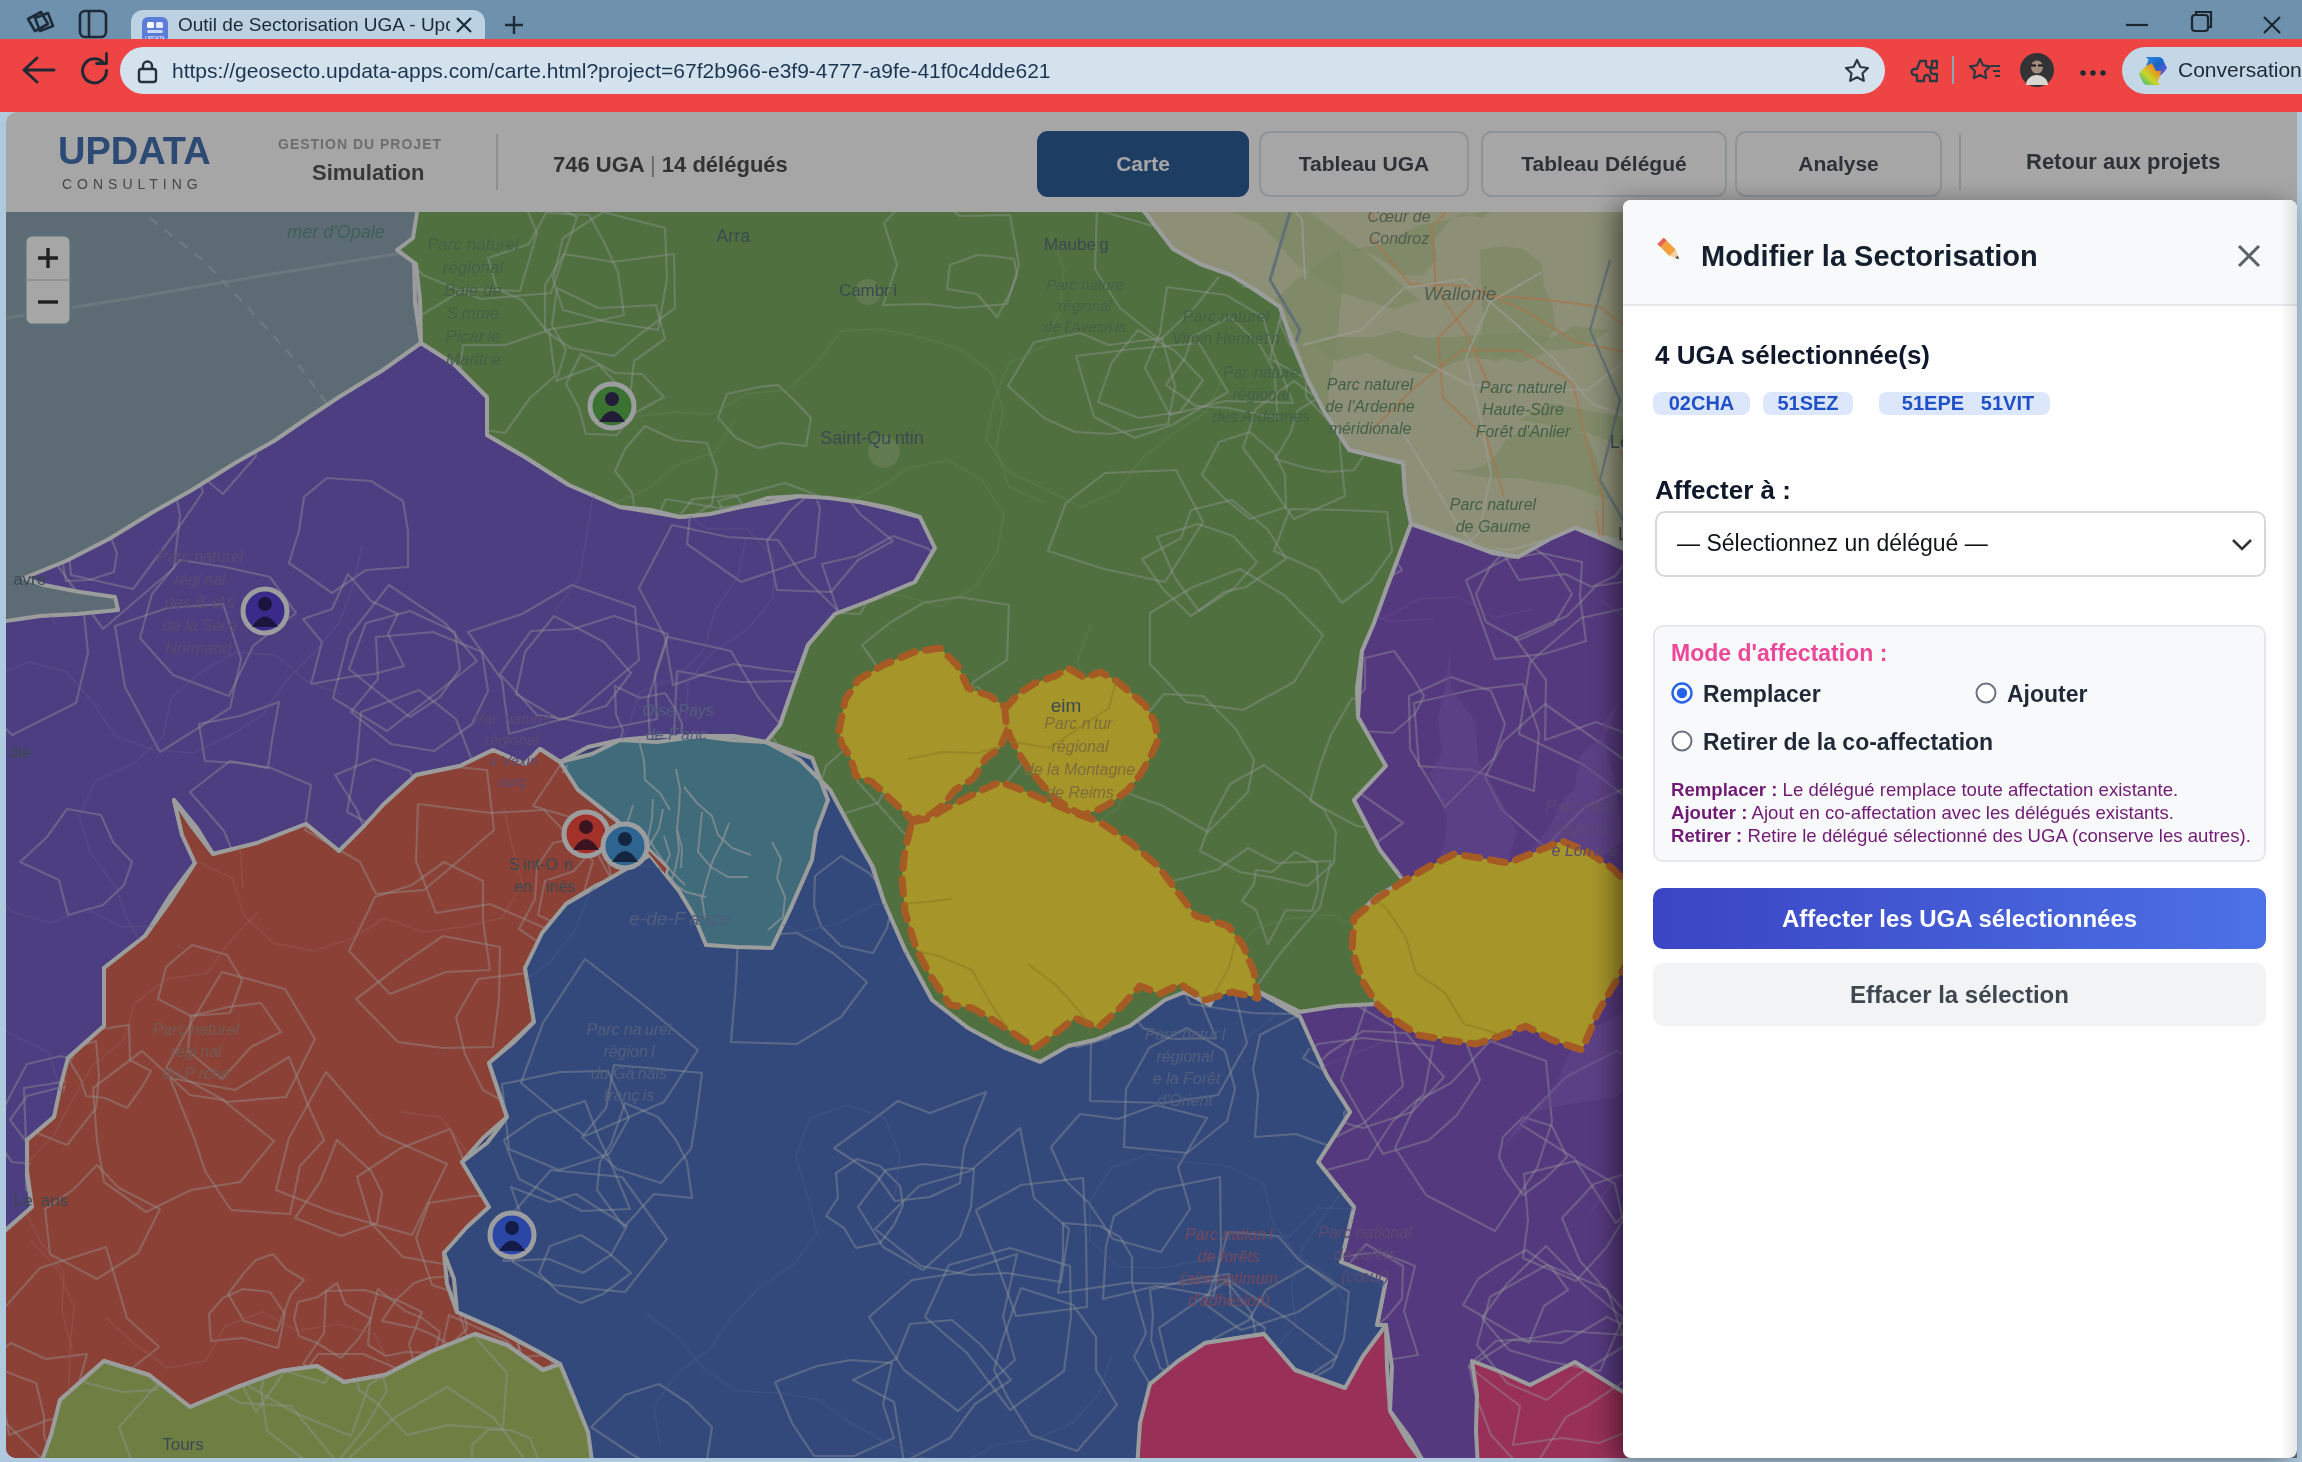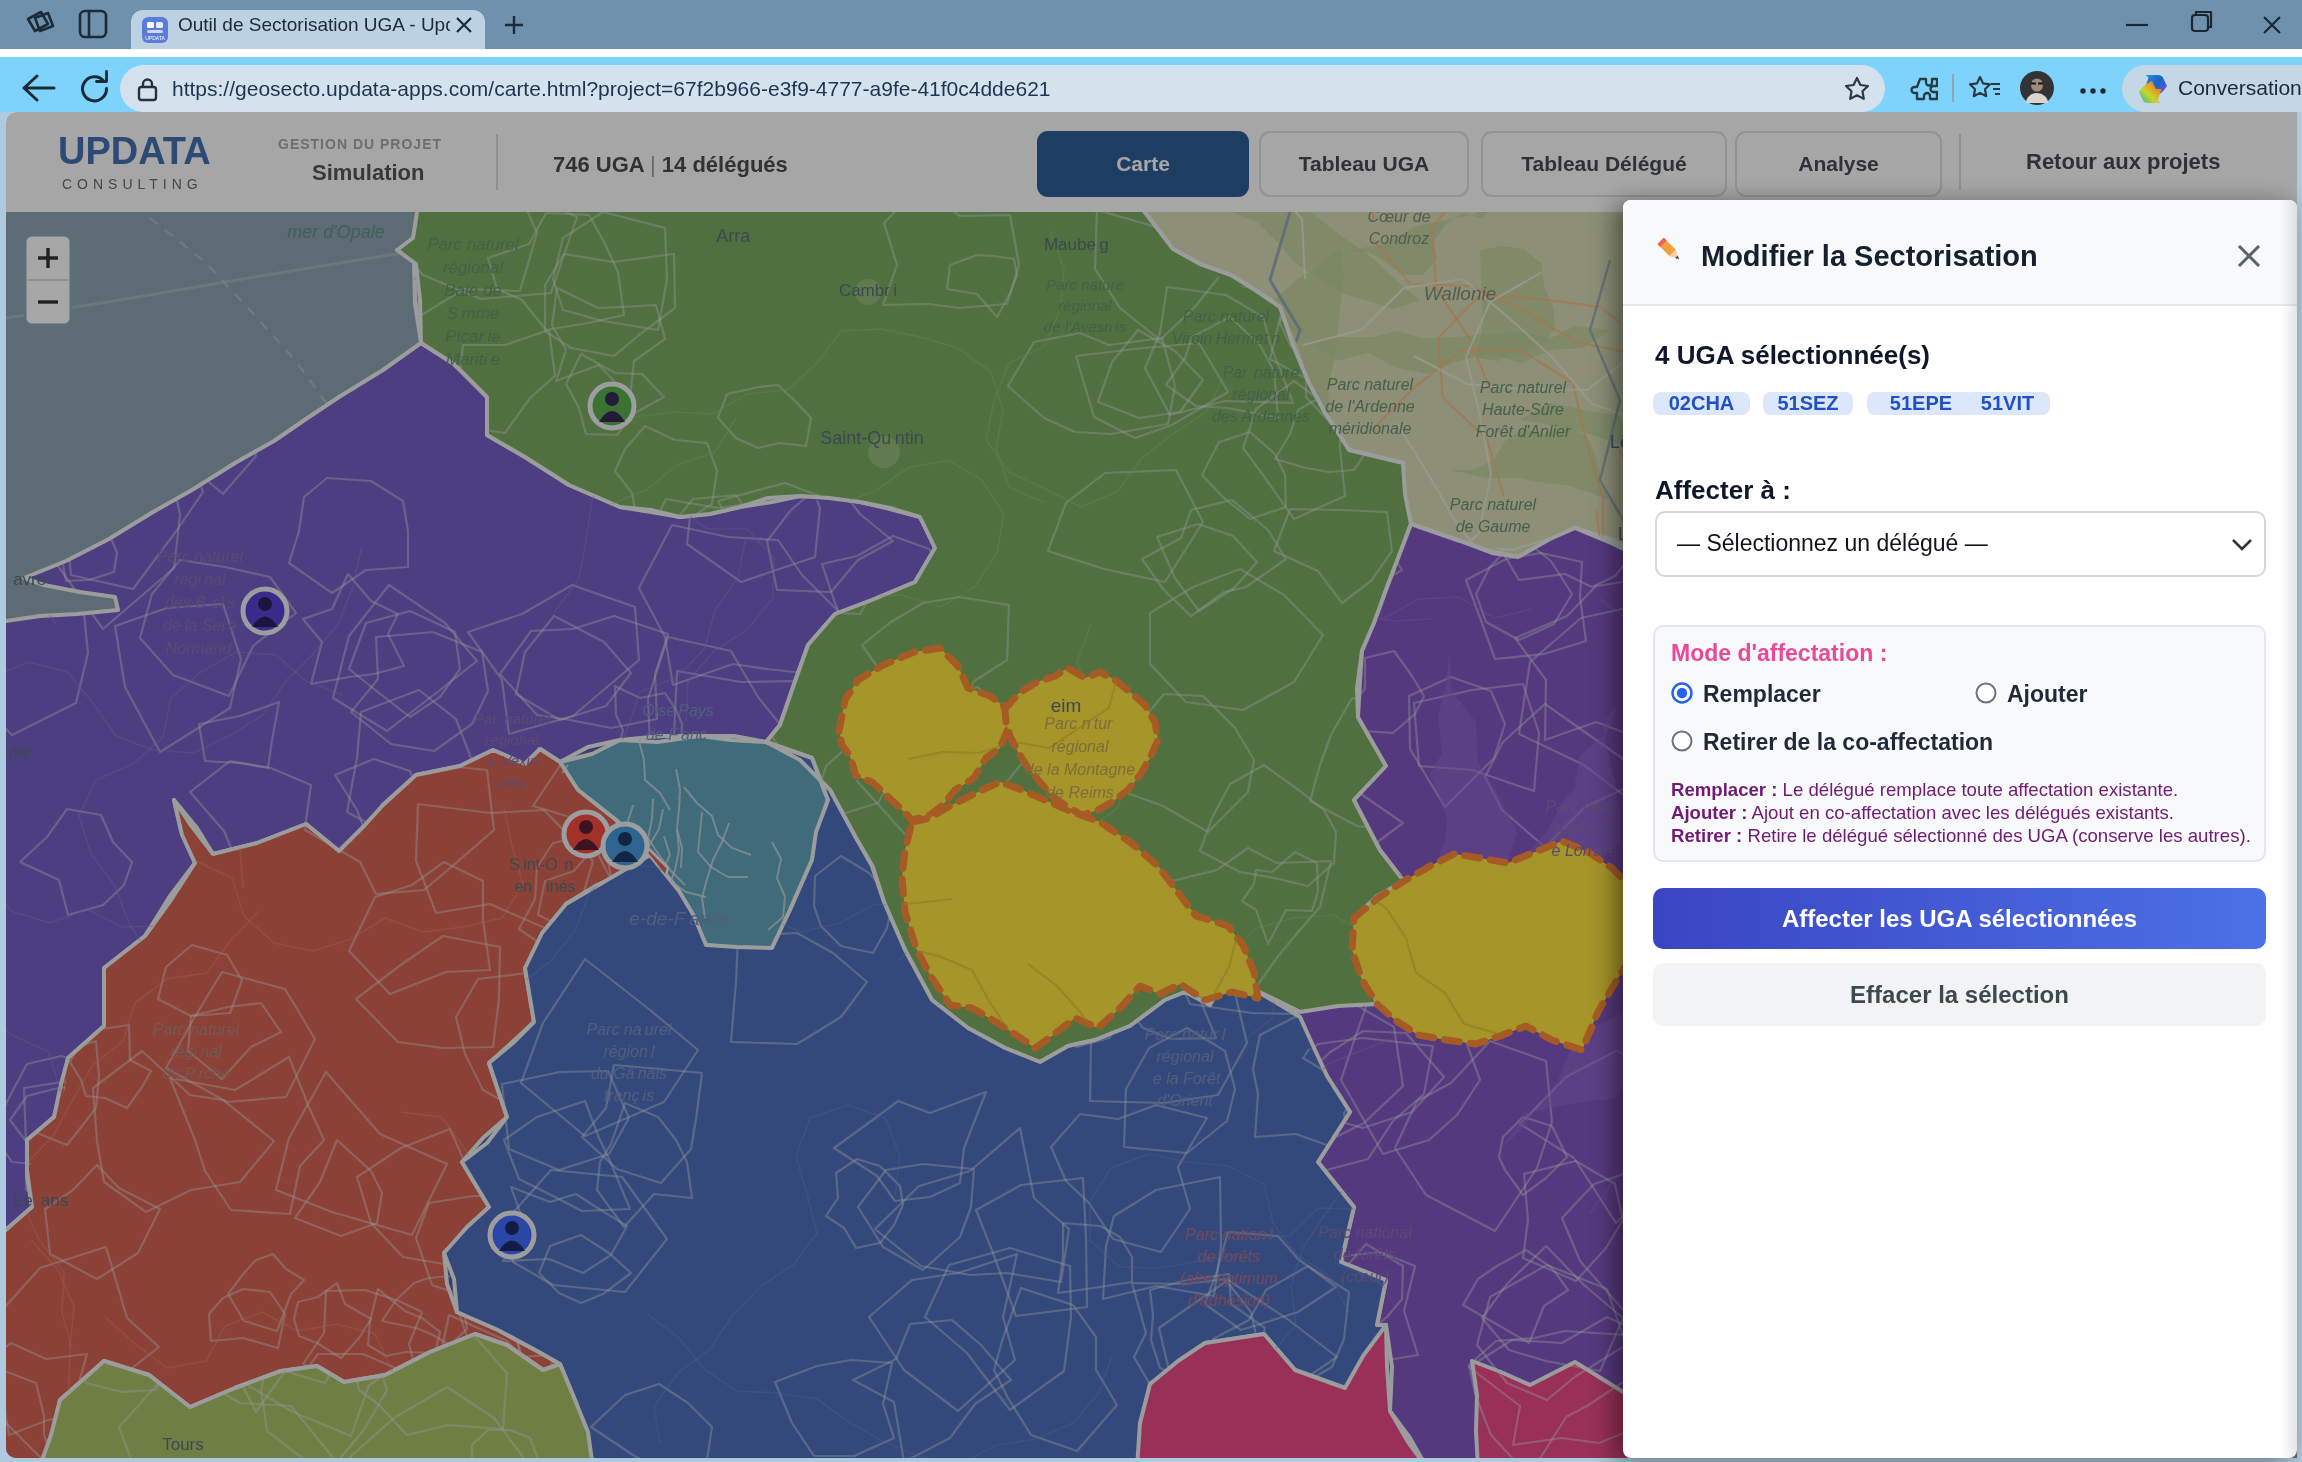--- a/index.html
+++ b/index.html
@@ -1,17 +1,17 @@
 <!DOCTYPE html>
 <html><head><meta charset="utf-8">
 <style>
 *{margin:0;padding:0;box-sizing:border-box}
 html,body{width:2302px;height:1462px;overflow:hidden;font-family:"Liberation Sans",sans-serif}
 .titlebar{position:absolute;left:0;top:0;width:2302px;height:49px;background:#6E92AE}
-.toolbar{position:absolute;left:0;top:57px;width:2302px;height:81px;background:#7dd3fc}
+.toolbar{position:absolute;left:0;top:39px;width:2302px;height:81px;background:#ef4444}
 .frame{position:absolute;left:0;top:112px;width:2302px;height:1350px;background:#AFC9DE}
 .page{position:absolute;left:6px;top:112px;width:2291px;height:1346px;background:#fff;border-radius:10px 0 0 10px;overflow:hidden}
 .dim{position:absolute;left:0;top:0;width:2291px;height:1346px;background:rgba(0,0,0,0.35)}
 .appheader{position:absolute;left:0;top:0;width:2291px;height:100px;background:#fff}
 .panel{position:absolute;left:1623px;top:200px;width:674px;height:1258px;background:#fff;border-radius:8px;box-shadow:-8px 4px 24px rgba(0,0,0,.45);overflow:hidden}
 .tab{position:absolute;left:131px;top:10px;width:354px;height:39px;background:#BCD2E2;border-radius:12px 12px 0 0}
 .navbtn{position:absolute;top:19px;height:66px;border:2px solid #DCE2E6;border-radius:11px;color:#484E54;font-weight:bold;font-size:21px;display:flex;align-items:center;justify-content:center}
 .chip{display:inline-block;background:#DCE7FB;color:#2050C8;font-weight:bold;font-size:20px;border-radius:8px;padding:0 0;text-align:center}
 </style></head>
 <body>
@@ -657,21 +657,21 @@
 <path d="M16.7,24.4 l1.8,3.6 l1.8,-3.6 z" fill="#4a4a4a"></path>
 </g>
     </svg>
 <div style="position:absolute;left:78px;top:40px;font-size:29px;font-weight:bold;color:#15202e">Modifier la Sectorisation</div>
 <svg width="28" height="28" style="position:absolute;left:612px;top:42px">
       <path d="M4,4 L24,24 M24,4 L4,24" stroke="#5b6269" stroke-width="3"></path>
     </svg>
 <div style="position:absolute;left:32px;top:140px;font-size:26px;font-weight:bold;color:#0f172a">4 UGA sélectionnée(s)</div>
 <div class="chip" style="position:absolute;left:30px;top:192px;width:97px">02CHA</div>
 <div class="chip" style="position:absolute;left:140px;top:192px;width:90px">51SEZ</div>
-<div class="chip" style="position:absolute;left:244px;top:192px;width:108px">51EPE</div>
+<div class="chip" style="position:absolute;left:256px;top:192px;width:108px">51EPE</div>
 <div class="chip" style="position:absolute;left:342px;top:192px;width:85px">51VIT</div>
 <div style="position:absolute;left:32px;top:275px;font-size:26px;font-weight:bold;color:#0f172a">Affecter à :</div>
 <div style="position:absolute;left:32px;top:311px;width:611px;height:66px;border:2px solid #D4D7DC;border-radius:10px;background:#fff"></div>
 <div style="position:absolute;left:54px;top:330px;font-size:23px;color:#101418">— Sélectionnez un délégué —</div>
 <svg width="22" height="14" style="position:absolute;left:608px;top:338px">
       <path d="M2,2 L11,11 L20,2" fill="none" stroke="#333" stroke-width="2.6"></path>
     </svg>
 <div style="position:absolute;left:30px;top:425px;width:613px;height:237px;background:#F8F9FA;border:2px solid #E5E7EB;border-radius:10px"></div>
 <div style="position:absolute;left:48px;top:440px;font-size:23px;font-weight:bold;color:#ec4899">Mode d'affectation :</div>
 <svg width="24" height="24" style="position:absolute;left:48px;top:482px">

